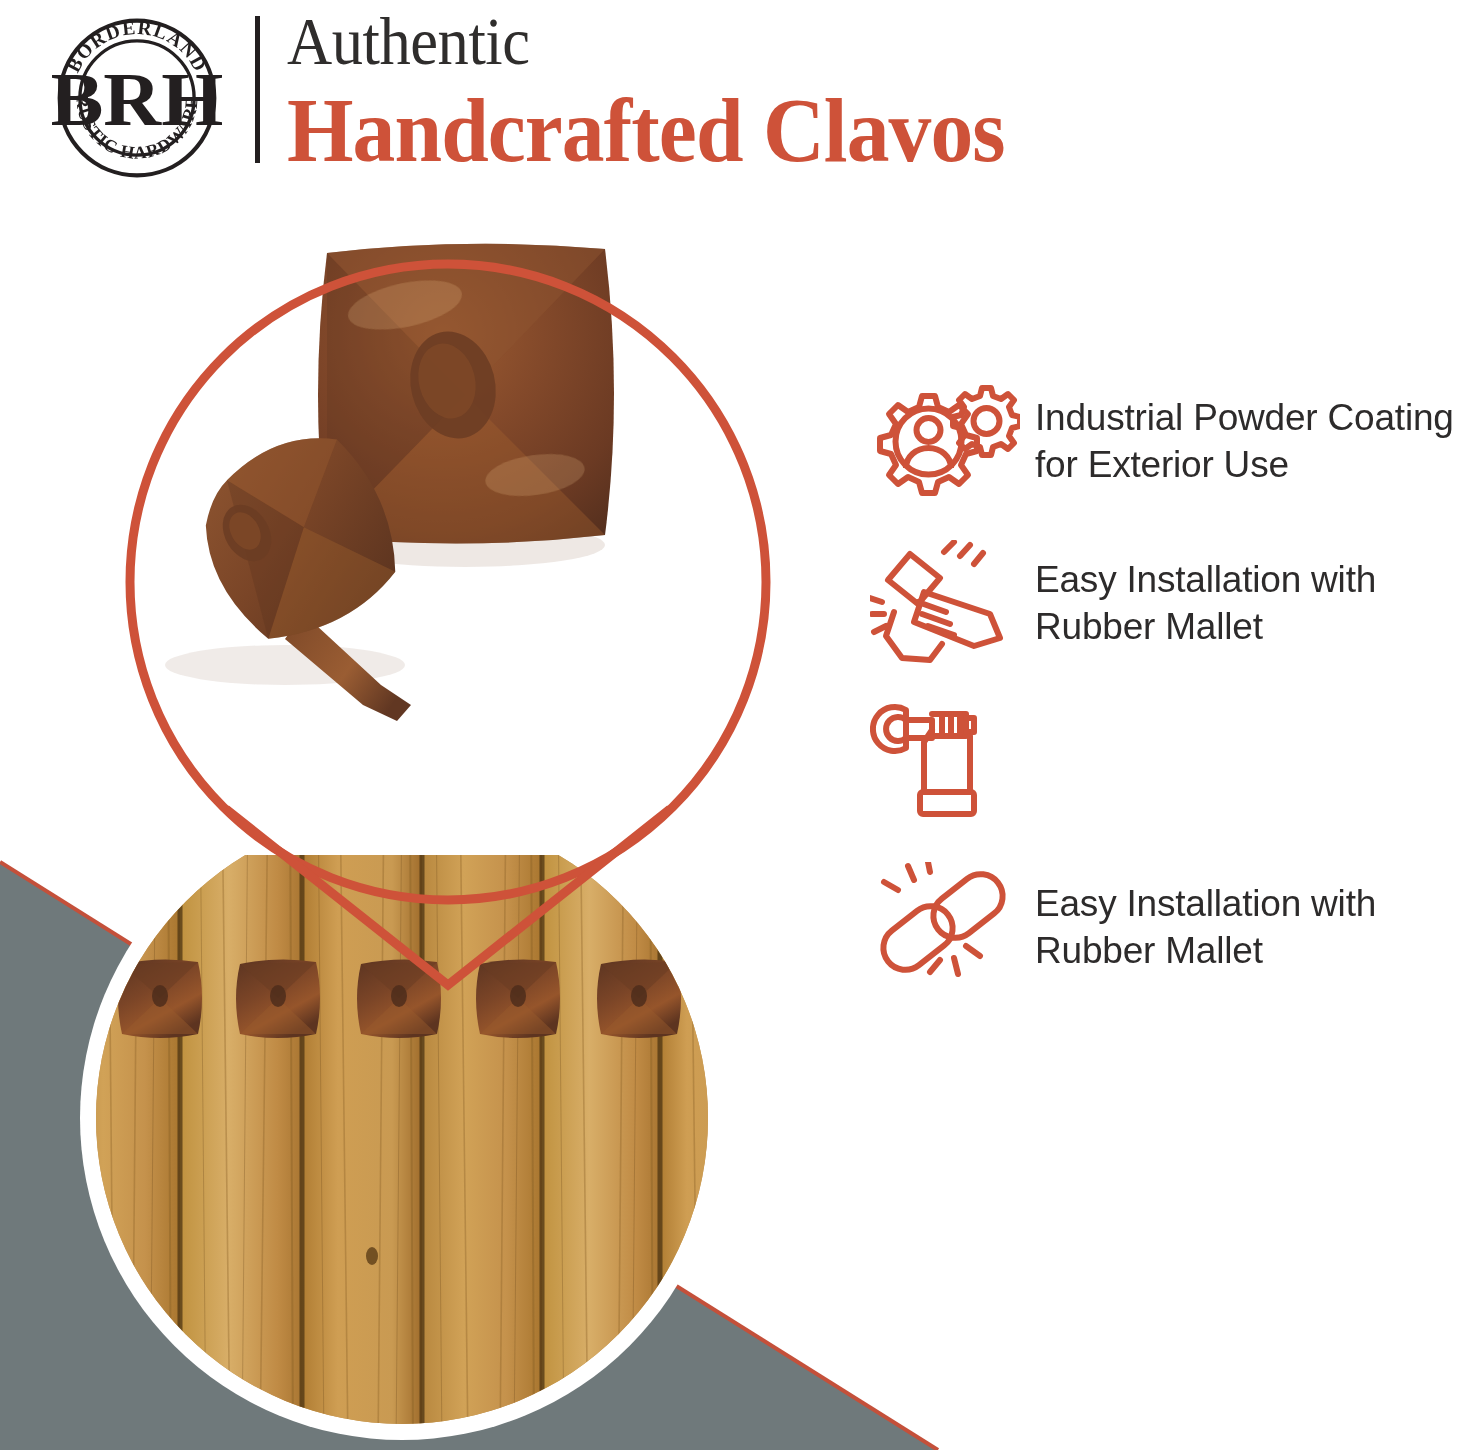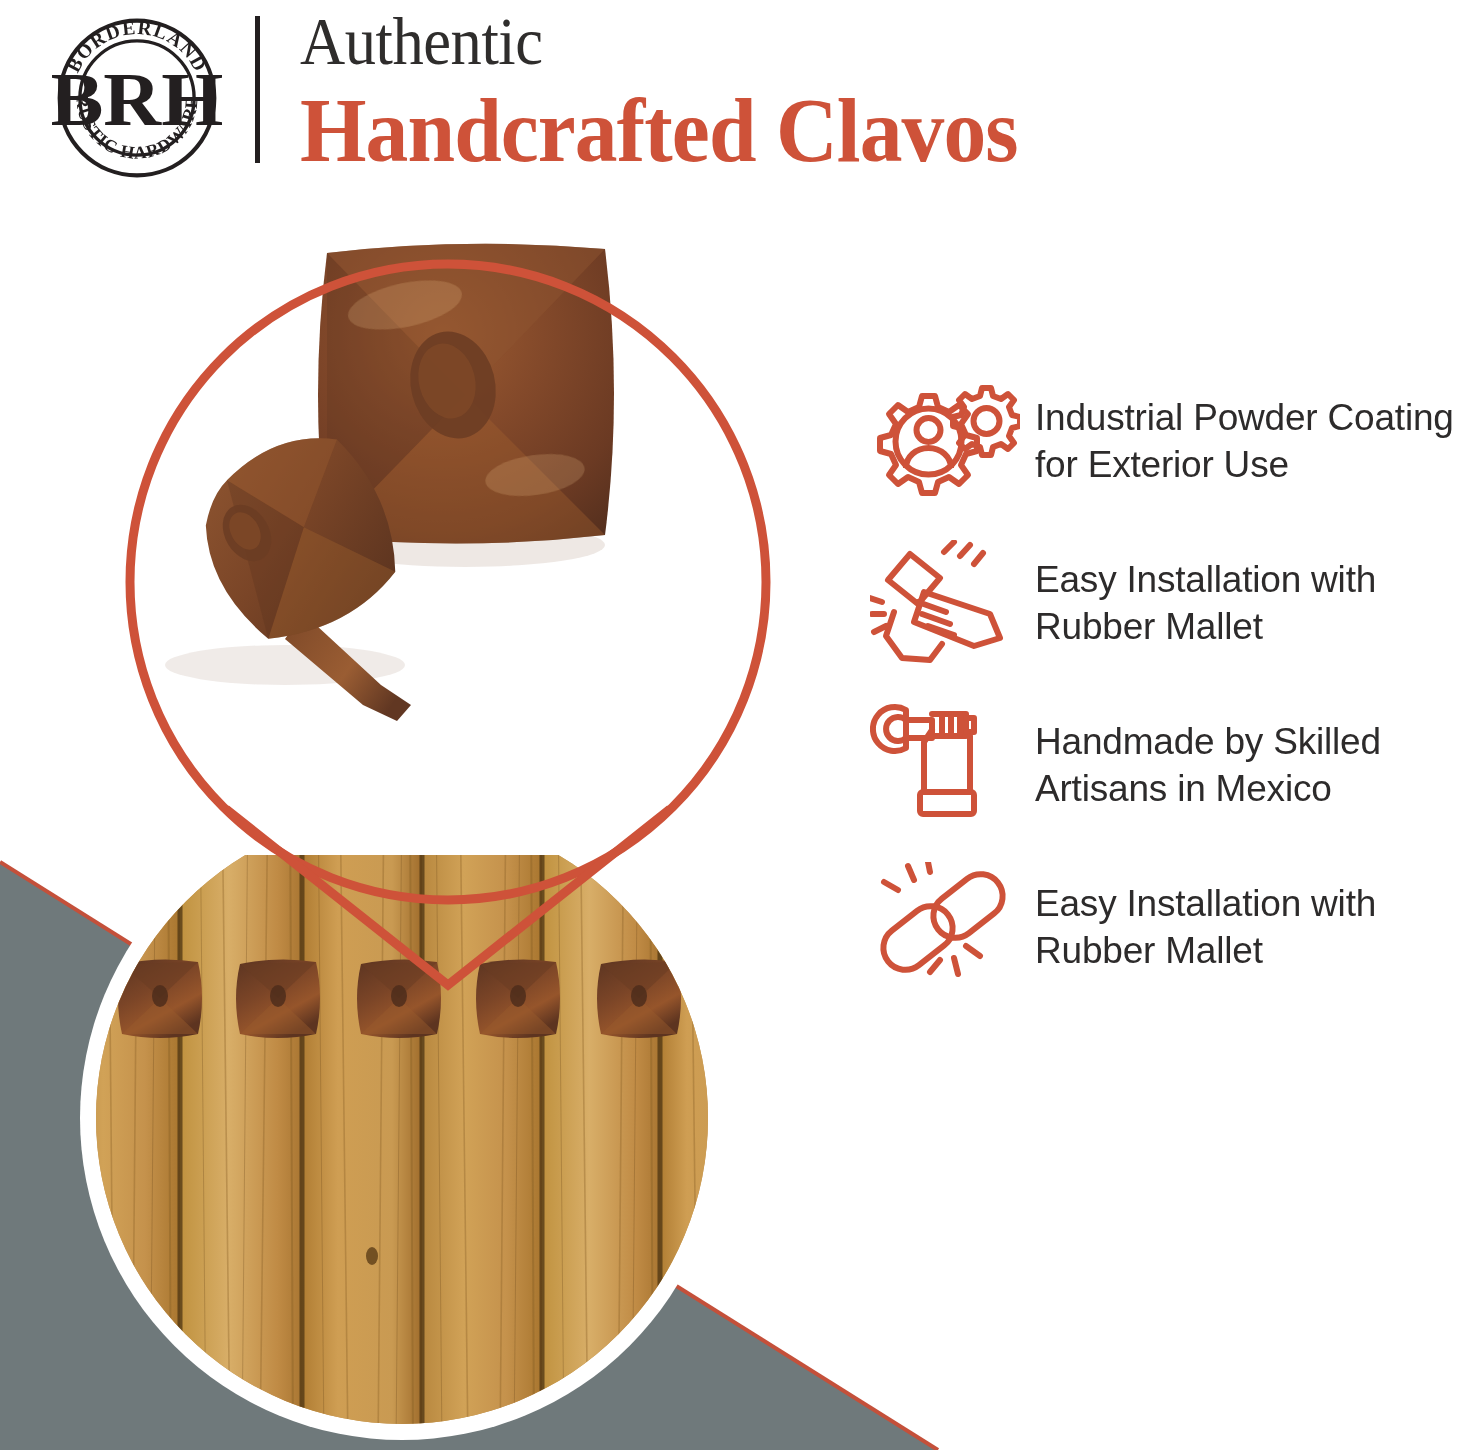--- a/index.html
+++ b/index.html
@@ -48,21 +48,21 @@
   .header-divider {
     position: absolute;
     left: 255px;
     top: 16px;
     width: 5px;
     height: 147px;
     background: #231f20;
   }
   .title-block {
     position: absolute;
-    left: 300px;
+    left: 287px;
     top: 4px;
     width: 1160px;
   }
   .title-line1 {
     font-family: "Liberation Serif", serif;
     font-size: 68px;
     line-height: 74px;
     color: #2f2d2c;
     letter-spacing: -0.5px;
     font-weight: 400;
@@ -413,22 +413,20 @@
             <path d="M62,14 L96,14 L96,36 L62,36"></path>
             <path d="M72,14 L72,34 M81,14 L81,34 M90,14 L90,34"></path>
             <path d="M96,18 L104,18 L104,32 L96,32"></path>
 
             <path d="M62,30 L54,42 L54,92 L100,92 L100,36"></path>
 
             <rect x="50" y="92" width="54" height="22" rx="3"></rect>
           </g>
         </svg>
       </div>
-      <div class="feature-text">Handmade by Skilled
-Artisans in Mexico</div>
     </div>
 
     <div class="feature-row">
       <div class="feature-icon">
         <svg width="150" height="130" viewBox="0 0 150 130">
           <g fill="none" stroke="#ce5239" stroke-width="6" stroke-linejoin="round" stroke-linecap="round">
 
             <rect x="60" y="22" width="76" height="44" rx="22" transform="rotate(-38 98 44)"></rect>
 
             <rect x="10" y="54" width="76" height="44" rx="22" transform="rotate(-38 48 76)"></rect>

